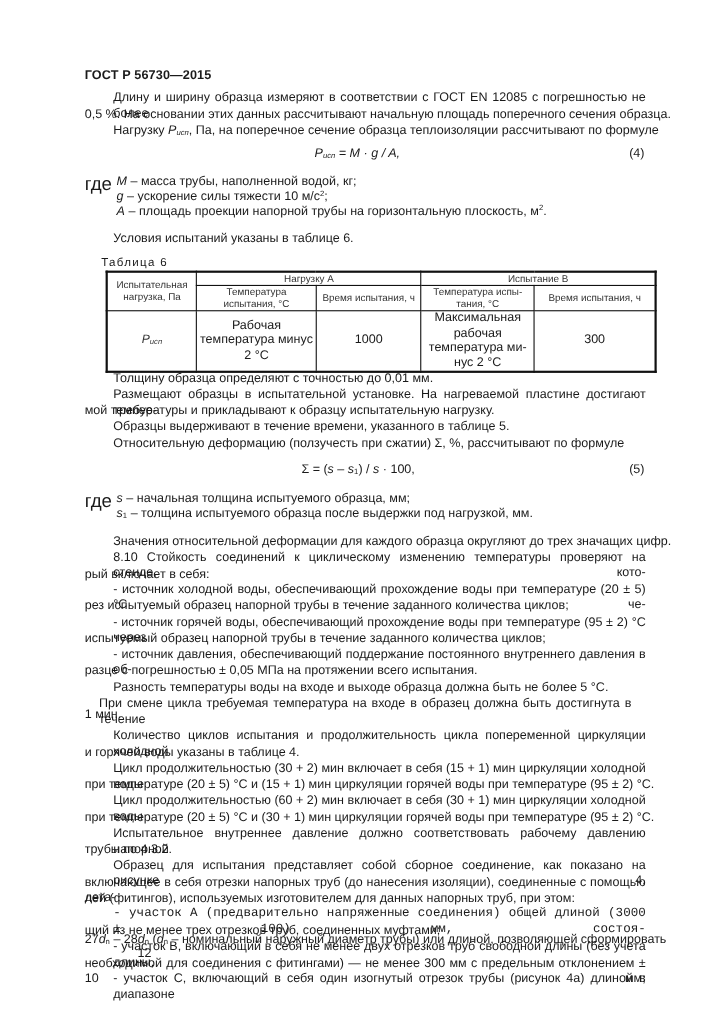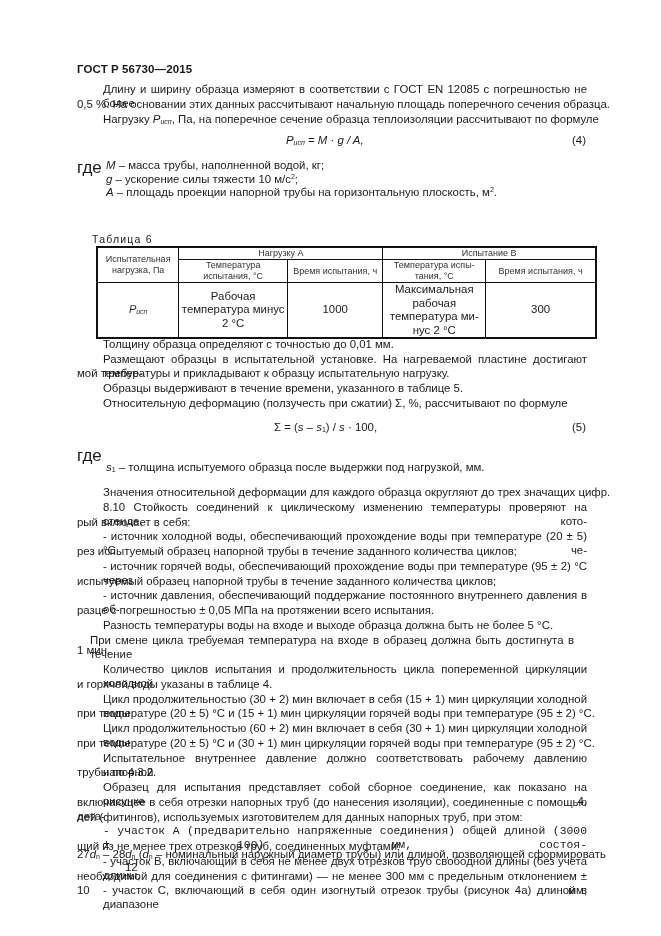--- a/index.html
+++ b/index.html
@@ -47,20 +47,21 @@
   <div class="line" style="left:106px; top:158px;">
     <span class="it">M</span><span> – масса трубы, наполненной водой, кг;</span>
   </div>
   <div class="line" style="left:106px; top:172px;">
     <span class="it">g</span><span> – ускорение силы тяжести 10 м/с</span><sup>2</sup><span>;</span>
   </div>
   <div class="line" style="left:106px; top:185px;">
     <span class="it">A</span><span> – площадь проекции напорной трубы на горизонтальную плоскость, м</span><sup>2</sup><span>.</span>
   </div>
 
+  <div class="line ind" style="top:210px;">Условия испытаний указаны в таблице 6.</div>
 
   <div class="tcap">Таблица 6</div>
   <table class="t6">
     <colgroup>
       <col style="width:82px">
         <col style="width:109px">
         <col style="width:96px">
         <col style="width:103px">
         <col style="width:111px">
     </colgroup>
@@ -91,20 +92,23 @@
   <div class="line left" style="top:366px;">мой температуры и прикладывают к образцу испытательную нагрузку.</div>
   <div class="line ind" style="top:381px;">Образцы выдерживают в течение времени, указанного в таблице 5.</div>
   <div class="line ind" style="top:396px;">Относительную деформацию (ползучесть при сжатии) Σ, %, рассчитывают по формуле</div>
 
   <div class="formula" style="left:274px; top:421px;">
     <span>Σ = (</span><span class="it">s</span><span> – </span><span class="it">s</span><sub class="s" style="font-style:normal">1</sub><span>) / </span><span class="it">s</span><span> · 100,</span>
   </div>
   <div class="fnum" style="top:421px;">(5)</div>
 
   <div class="where" style="top:446px;">где</div>
+  <div class="line" style="left:106px; top:446px;">
+    <span class="it">s</span><span> – начальная толщина испытуемого образца, мм;</span>
+  </div>
   <div class="line" style="left:106px; top:460px;">
     <span class="it">s</span><sub class="s" style="font-style:normal">1</sub><span> – толщина испытуемого образца после выдержки под нагрузкой, мм.</span>
   </div>
 
   <div id="body2">
       <div class="line" style="top: 485px; left: 103px;">Значения относительной деформации для каждого образца округляют до трех значащих цифр.</div>
       <div class="line" style="top: 499.75px; left: 103px; width: 484px; white-space: normal; text-align: justify; text-align-last: justify;">8.10 Стойкость соединений к циклическому изменению температуры проверяют на стенде, кото-</div>
       <div class="line" style="top: 514.5px; left: 77px;">рый включает в себя:</div>
       <div class="line" style="top: 529.25px; left: 103px; width: 484px; white-space: normal; text-align: justify; text-align-last: justify;">- источник холодной воды, обеспечивающий прохождение воды при температуре (20 ± 5) °С че-</div>
       <div class="line" style="top: 544px; left: 77px;">рез испытуемый образец напорной трубы в течение заданного количества циклов;</div>

